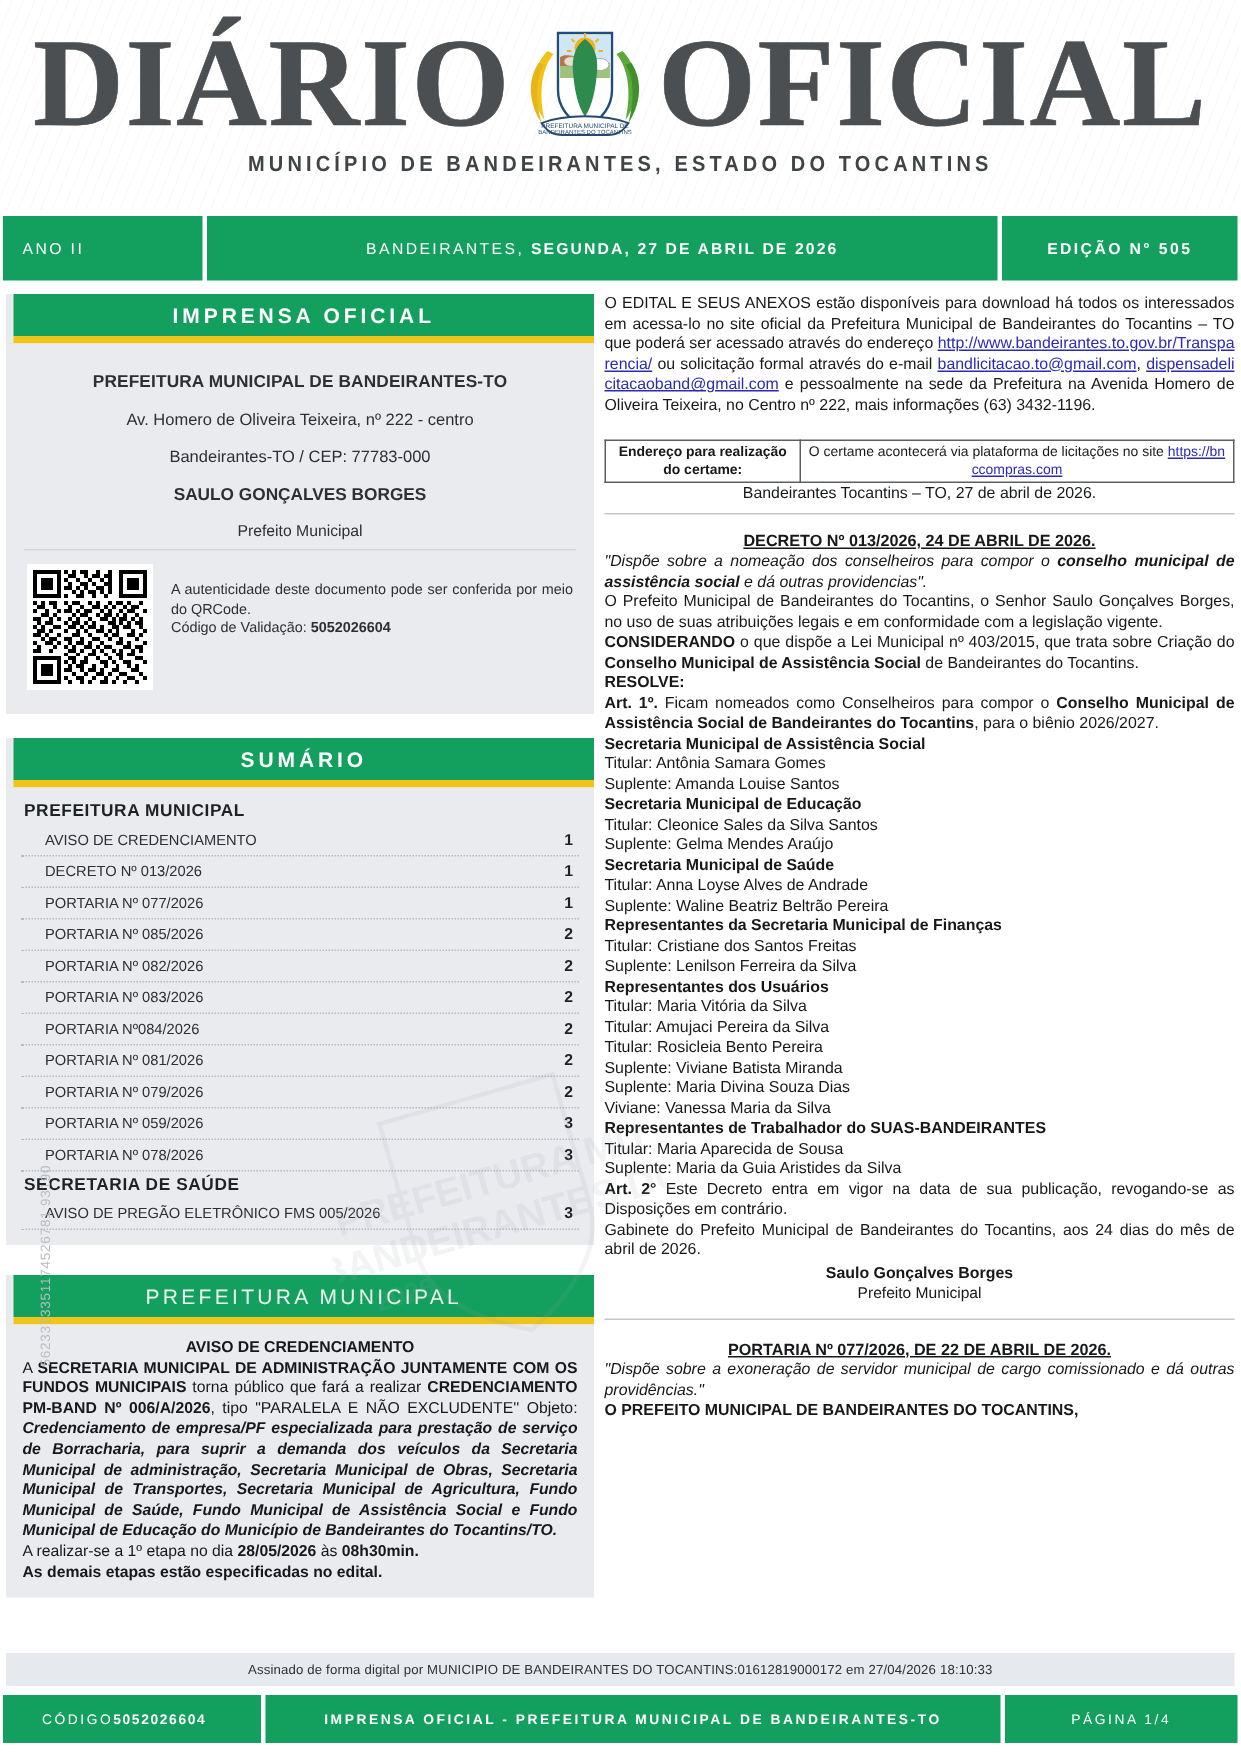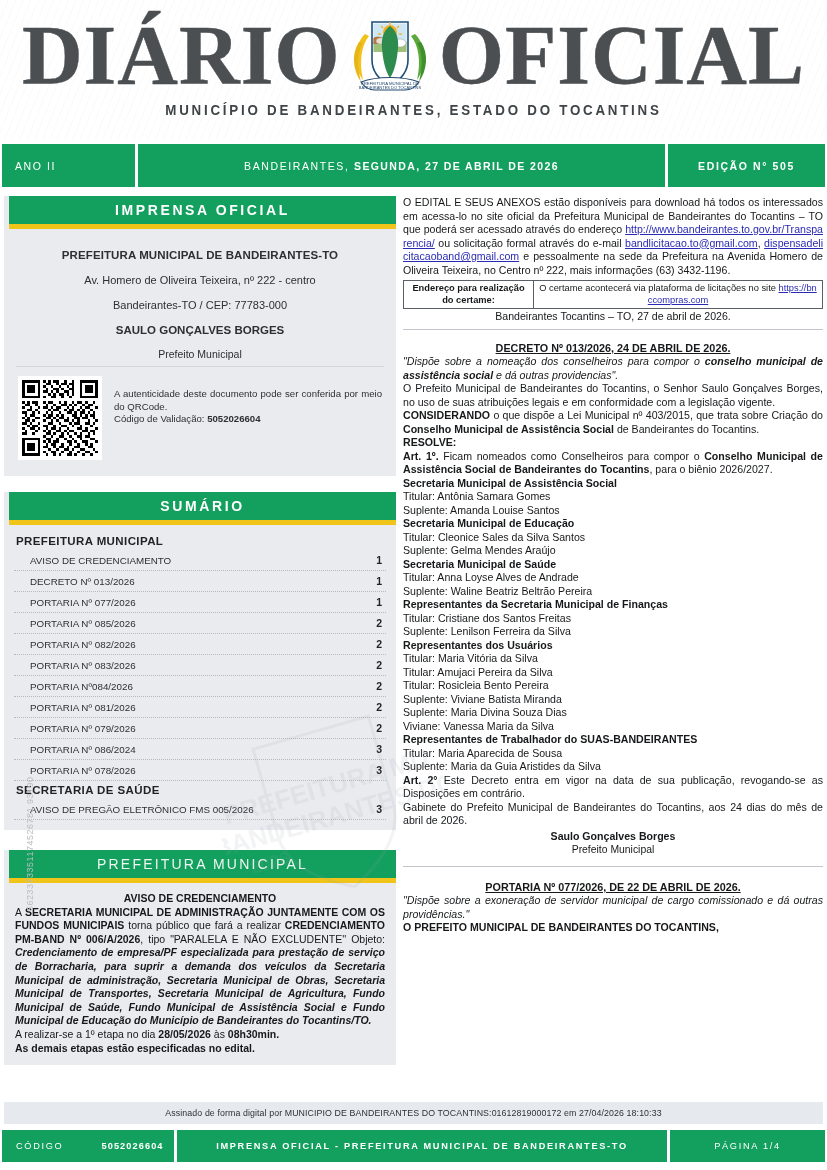--- a/index.html
+++ b/index.html
@@ -159,21 +159,21 @@
   .rtext p { margin-bottom: 0; }
   .rtext b { font-weight: 700; }
   .rtext i { font-style: italic; }
   .rtext .bi { font-weight: 700; font-style: italic; }
   .rtext .ctr { text-align: center; }
   .lnk { color: #2a2ab5; text-decoration: underline; word-break: break-all; }
 
   .mini-table {
     width: 100%;
     border-collapse: collapse;
-    margin: 3px 0 1px 0;
+    margin: 16px 0 1px 0;
     table-layout: fixed;
   }
   .mini-table td {
     border: 1px solid #5a5f66;
     padding: 2px 3px;
     font-size: 9.3px;
     line-height: 11.6px;
     text-align: center;
     vertical-align: middle;
     color: #16181a;
@@ -227,21 +227,21 @@
   .footer {
     position: absolute;
     left: 2px; right: 2px; bottom: 8px;
     display: flex; gap: 3px; height: 32px;
   }
   .footer div {
     background: #13a05f; color: #fff;
     display: flex; align-items: center;
     font-size: 9.2px; letter-spacing: 1.7px;
   }
-  .ft-code { width: 172px; padding-left: 14px; gap: 38px; }
+  .ft-code { width: 172px; padding-left: 26px; }
   .ft-code b { font-weight: 700; letter-spacing: 1.1px; }
   .ft-mid { flex: 1; justify-content: center; font-weight: 700; letter-spacing: 1.5px; }
   .ft-pg { width: 155px; justify-content: center; letter-spacing: 1.5px; }
 </style>
 </head>
 <body>
 
 <div class="page">
 
   <div class="masthead">
@@ -409,21 +409,21 @@
             <span class="t">PORTARIA Nº 081/2026</span>
             <span class="dots"></span>
             <span class="p">2</span>
           </div>
         <div class="sum-row">
             <span class="t">PORTARIA Nº 079/2026</span>
             <span class="dots"></span>
             <span class="p">2</span>
           </div>
         <div class="sum-row">
-            <span class="t">PORTARIA Nº 086/2024</span>
+            <span class="t">PORTARIA Nº 059/2026</span>
             <span class="dots"></span>
             <span class="p">3</span>
           </div>
         <div class="sum-row">
             <span class="t">PORTARIA Nº 078/2026</span>
             <span class="dots"></span>
             <span class="p">3</span>
           </div>
 
         <div class="sum-group">SECRETARIA DE SAÚDE</div>

